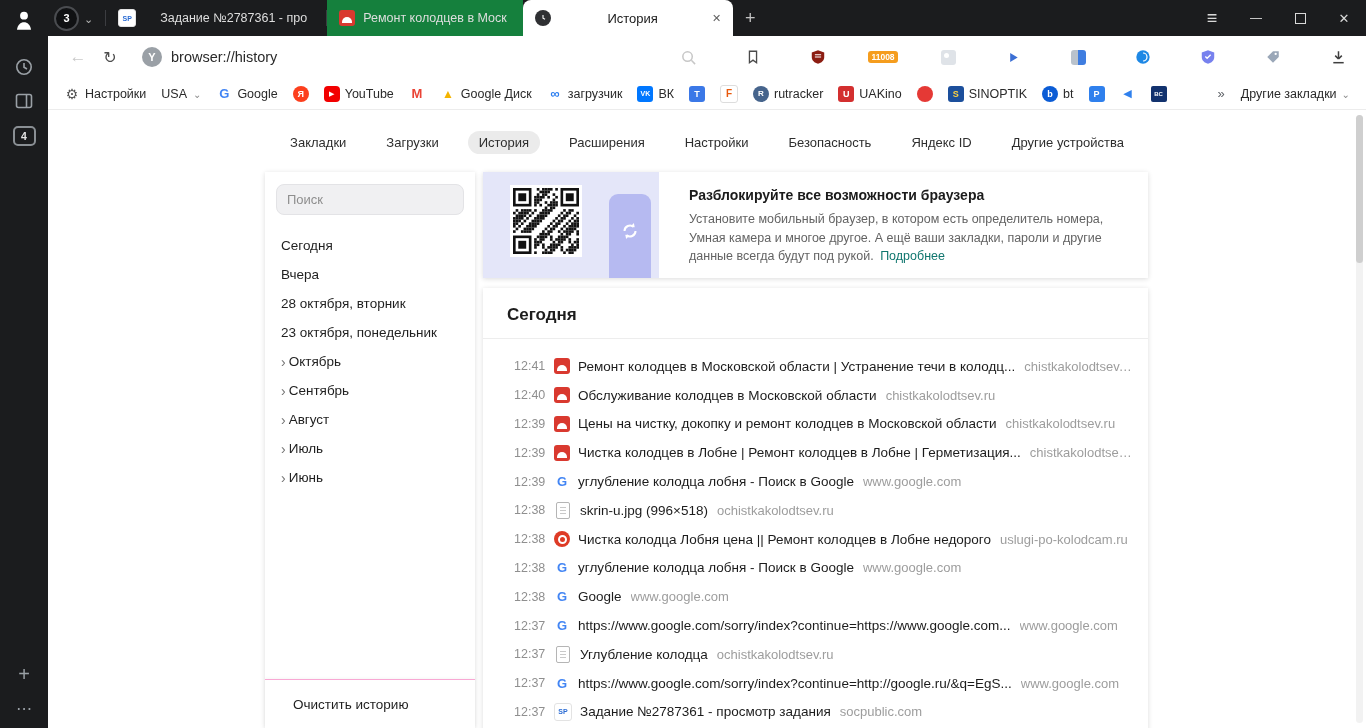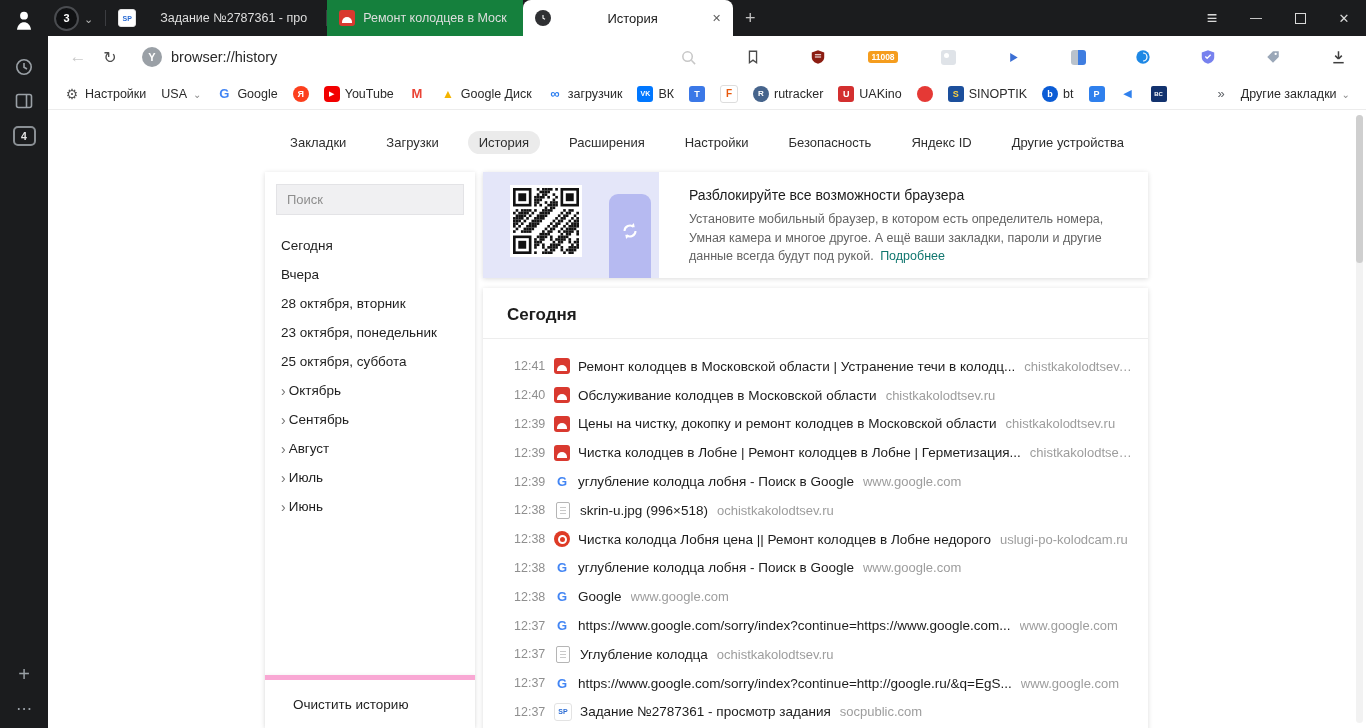--- a/index.html
+++ b/index.html
@@ -85,33 +85,33 @@
   .bi-p{background:#2f80ed;}.bi-p::before{content:"P";}
   .bi-arrow{color:#2f80ed;}.bi-arrow::before{content:"◀";font-size:11px;}
   .bi-bc{background:#12326e;border-radius:2px;}.bi-bc::before{content:"BC";font-size:6px;}
   
   .content{flex:1;position:relative;background:#fff;overflow:hidden;}
   .nav-tabs{position:absolute;top:21px;left:0;right:0;display:flex;justify-content:center;gap:18px;font-size:13px;color:#2e2e2e;}
   .nav-tab{padding:4px 11px;border-radius:14px;white-space:nowrap;}
   .nav-tab.active{background:#ebebeb;}
   .filter-panel{position:absolute;left:217px;top:62px;width:210px;bottom:0;background:#fff;box-shadow:0 1px 5px rgba(0,0,0,.14);display:flex;flex-direction:column;z-index:2;}
   .search-wrap{padding:12px 11px 4px;}
-  .search-input{width:100%;box-sizing:border-box;height:31px;background:#f0f0f2;border:1px solid #e3e3e6;border-radius:0;padding:0 10px;font-size:13px;color:#333;font-family:inherit;outline:none;}
+  .search-input{width:100%;box-sizing:border-box;height:31px;background:#f0f0f2;border:1px solid #e3e3e6;border-radius:8px;padding:0 10px;font-size:13px;color:#333;font-family:inherit;outline:none;}
   .search-input::placeholder{color:#8e8e8e;}
   .date-list{flex:1;padding-top:12px;overflow:hidden;}
   .date-item{height:29px;display:flex;align-items:center;padding-left:16px;color:#1f1f1f;gap:3px;font-size:13.5px;}
   .dchev::before{content:"›";color:#757575;font-size:14px;}
-  .clear-btn{border-top:5px solid #f9a8d4;height:48px;display:flex;align-items:center;padding-left:28px;color:#1f1f1f;font-size:13.5px;box-shadow:0 -1px 3px rgba(0,0,0,.04);}
+  .clear-btn{border-top:1px solid #f9a8d4;height:48px;display:flex;align-items:center;padding-left:28px;color:#1f1f1f;font-size:13.5px;box-shadow:0 -1px 3px rgba(0,0,0,.04);}
   .promo{position:absolute;left:435px;top:62px;width:665px;height:106px;background:#fff;box-shadow:0 1px 5px rgba(0,0,0,.14);display:flex;overflow:hidden;}
   .promo-left{width:176px;background:#e4e6f9;position:relative;flex:0 0 auto;}
   .qr-box{position:absolute;left:27px;top:13px;width:72px;height:72px;background:#fff;padding:3px;box-sizing:border-box;}
   .qr-box svg{display:block;width:100%;height:100%;}
   .phone{position:absolute;left:126px;top:22px;width:42px;height:110px;background:#b6baf1;border-radius:9px 9px 0 0;display:flex;justify-content:center;padding-top:26px;box-sizing:border-box;}
   .promo-right{flex:1;padding:15px 24px 0 30px;}
-  .promo-title{font-size:14px;font-weight:normal;color:#1b1b1b;margin-bottom:7px;}
+  .promo-title{font-size:14px;font-weight:bold;color:#1b1b1b;margin-bottom:7px;}
   .promo-body{font-size:12.5px;color:#636363;line-height:1.48;max-width:472px;}
   .promo-link{color:#0f766e;margin-left:3px;cursor:pointer;}
   .history-card{position:absolute;left:435px;top:178px;width:665px;bottom:-4px;background:#fff;box-shadow:0 1px 5px rgba(0,0,0,.14);}
   .section-title{padding:17px 0 13px 24px;font-size:17px;font-weight:bold;color:#1d1d1d;}
   .hdivider{height:1px;background:#ededed;}
   .hrows{padding-top:13px;}
   .hrow{height:28.8px;display:flex;align-items:center;padding:0 16px 0 31px;overflow:hidden;}
   .time{width:33px;flex:0 0 auto;color:#8f8f8f;font-size:12.5px;margin-right:7px;}
   .htitle{color:#1c1c1c;font-size:13.5px;margin-right:9px;white-space:nowrap;}
   .hdomain{color:#9d9d9d;font-size:13px;white-space:nowrap;flex:1;overflow:hidden;text-overflow:ellipsis;}
@@ -350,23 +350,20 @@
               <span>Сегодня</span>
             </div>
             <div class="date-item">
               <span>Вчера</span>
             </div>
             <div class="date-item">
               <span>28 октября, вторник</span>
             </div>
             <div class="date-item">
               <span>23 октября, понедельник</span>
-            </div>
-            <div class="date-item">
-              <span>25 октября, суббота</span>
             </div>
             <div class="date-item">
               <span class="dchev"></span>
               <span>Октябрь</span>
             </div>
             <div class="date-item">
               <span class="dchev"></span>
               <span>Сентябрь</span>
             </div>
             <div class="date-item">

